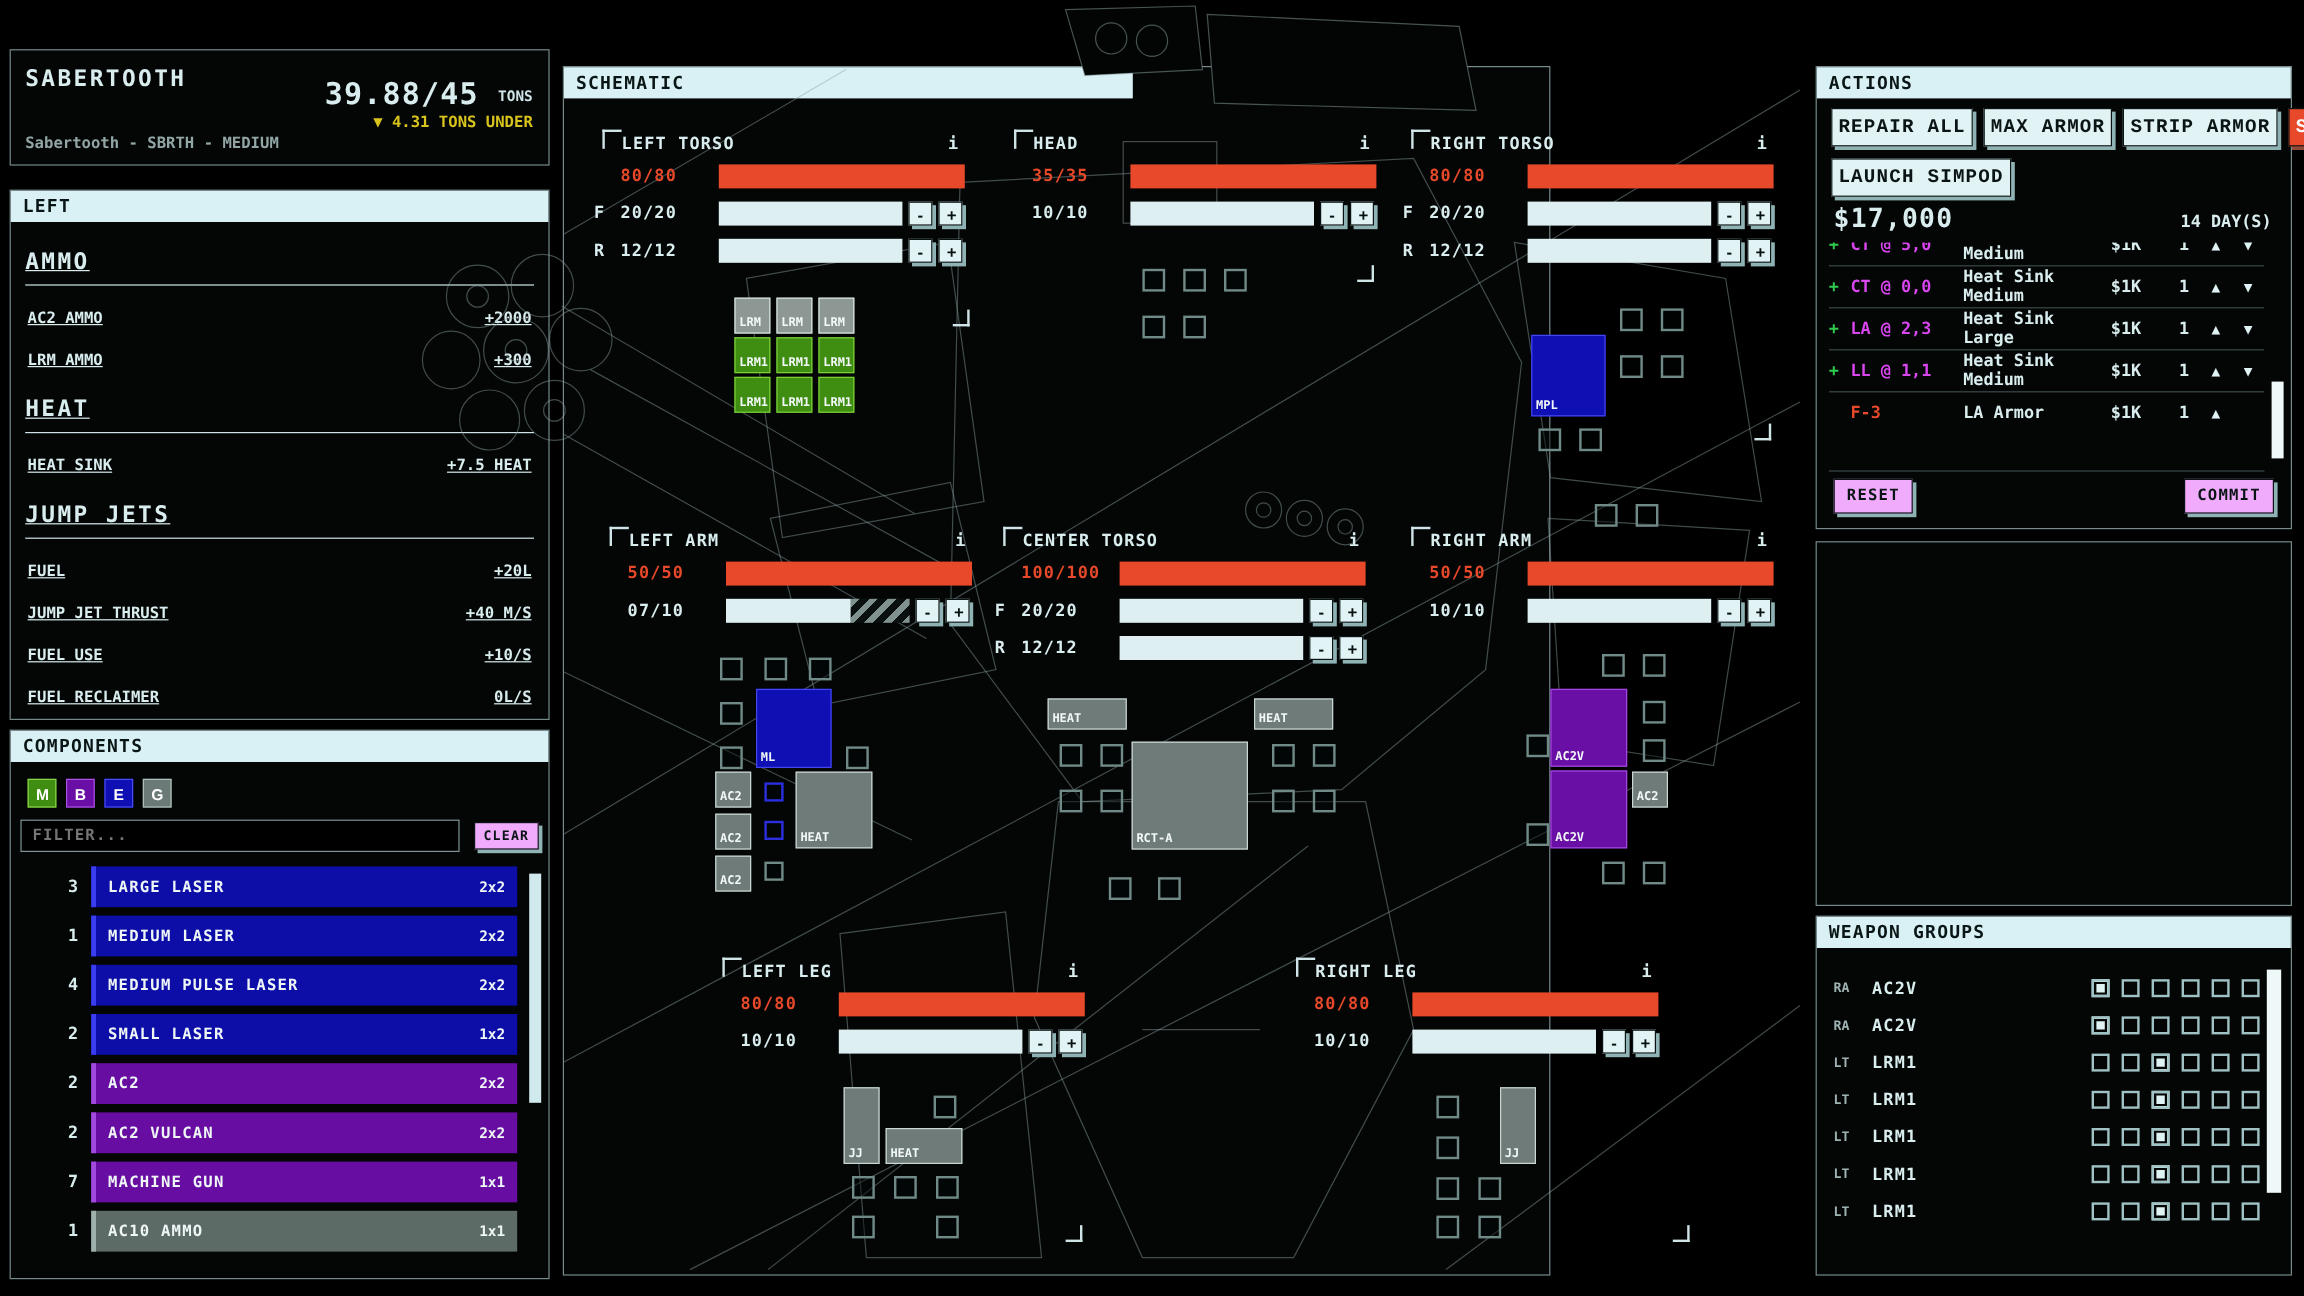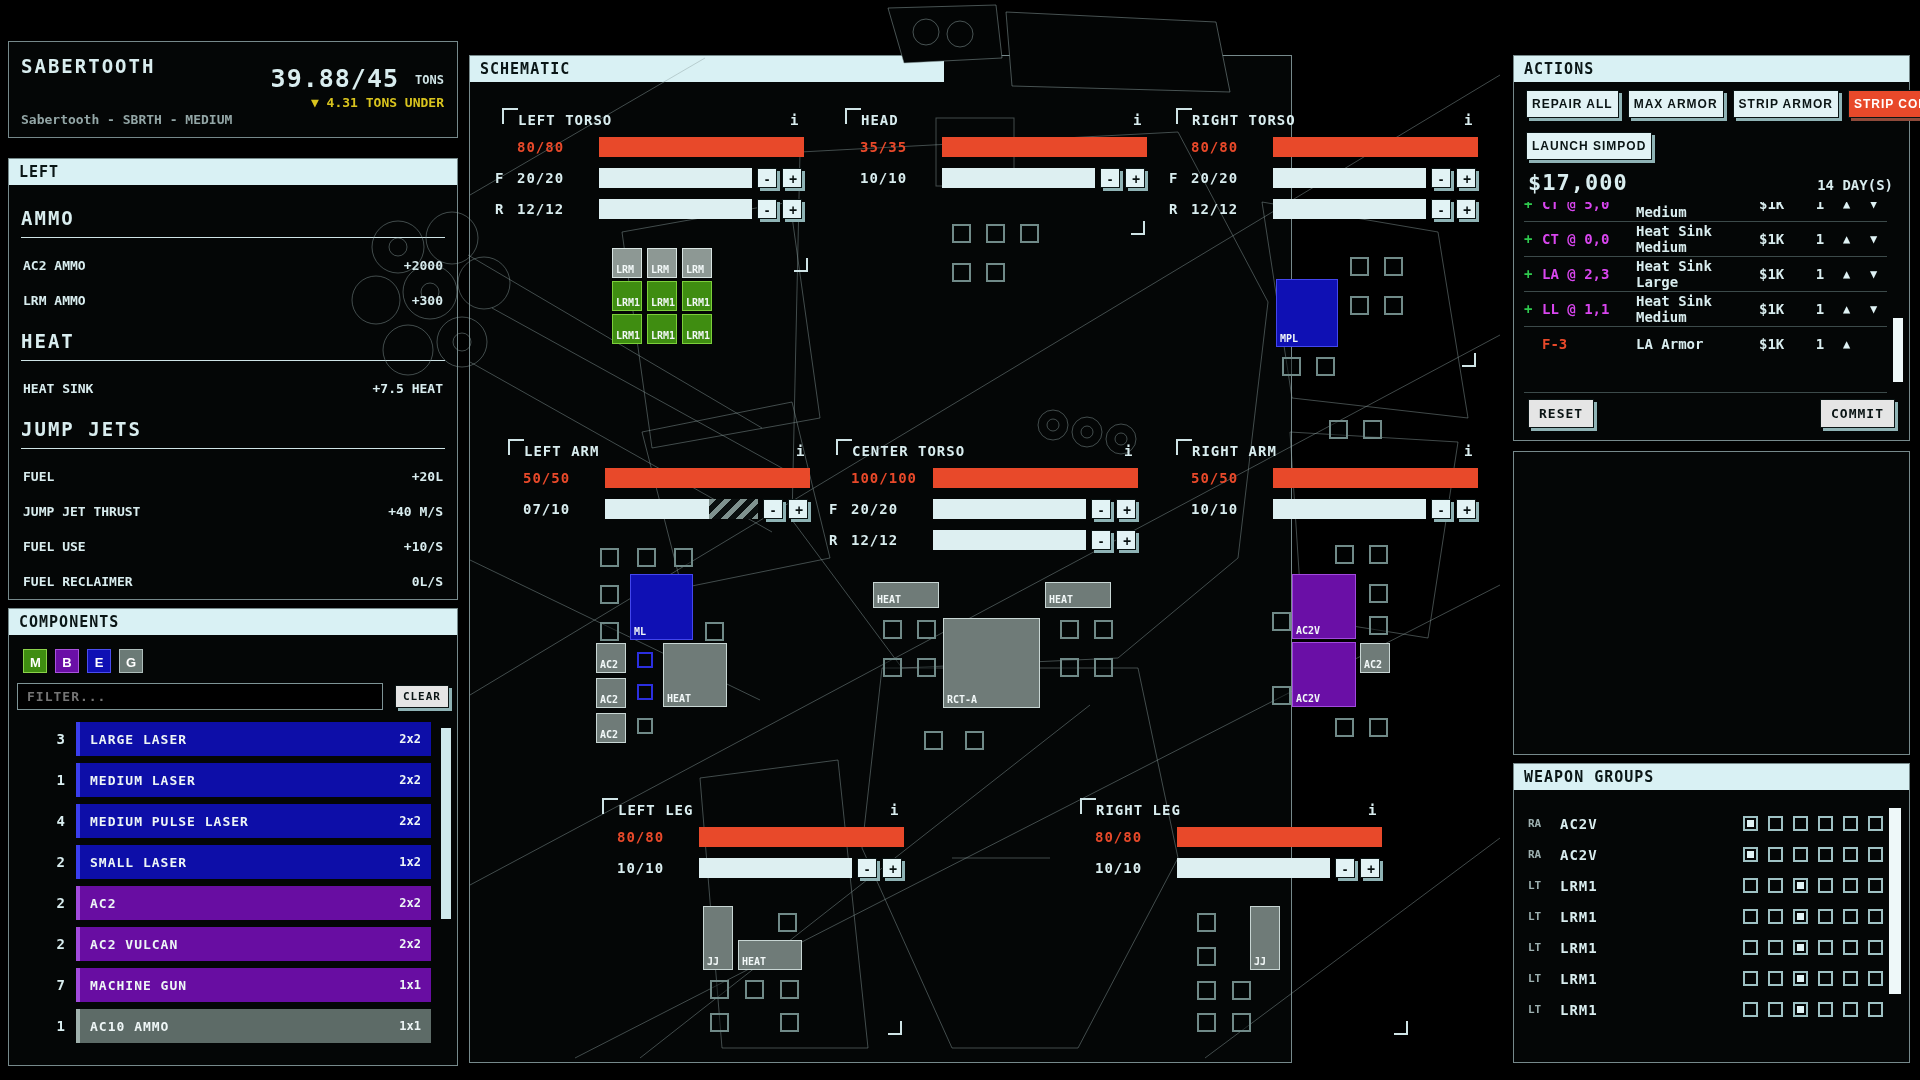--- a/index.html
+++ b/index.html
@@ -9,36 +9,36 @@
   .hstrip{position:absolute;left:0;top:0;height:26px;background:#d9f1f4;color:#0a1616;
           font-weight:bold;font-size:15px;letter-spacing:1px;line-height:26px;padding-left:10px;box-sizing:border-box;}
   
   .mech-header{left:8px;top:41px;width:450px;height:97px;}
   .mh-title{position:absolute;left:12px;top:13px;font-size:19px;font-weight:bold;letter-spacing:2px;}
   .mh-sub{position:absolute;left:12px;bottom:10px;font-size:13px;font-weight:bold;color:#93a6a6;}
   .mh-tons{position:absolute;right:58px;top:22px;font-size:25px;font-weight:bold;letter-spacing:1px;}
   .mh-tons-unit{position:absolute;right:13px;top:31px;font-size:12px;font-weight:bold;color:#cfe4e6;}
   .mh-under{position:absolute;right:13px;top:53px;font-size:13px;font-weight:bold;color:#d9c41e;}
   .stats{left:8px;top:158px;width:450px;height:442px;}
-  .stats-body{position:absolute;top:26px;left:0;right:0;padding:0 12px;}
+  .stats-body{position:absolute;top:26px;left:0;right:0;padding:0 12px;text-decoration:underline;}
   .stat-h{margin:22px 0 0;font-size:19px;font-weight:bold;letter-spacing:2px;}
   .stat-hr{margin-top:8px;border-bottom:1px solid #cfe4e6;}
   .stat-row{display:flex;justify-content:space-between;margin:20px 2px 0;font-size:13px;font-weight:bold;}
   
   .components{left:8px;top:608px;width:450px;height:458px;}
   .filters{position:absolute;top:40px;left:14px;display:flex;gap:8px;}
   .fbtn{width:24px;height:24px;font-size:13px;font-weight:bold;color:#fff;text-align:center;line-height:24px;border:1px solid;cursor:pointer;}
   .f-green{background:#3f8d11;border-color:#8bd24a;}
   .f-purple{background:#6a0fa6;border-color:#a952de;}
   .f-blue{background:#0f10b4;border-color:#4a4df0;}
   .f-gray{background:#6b7a76;border-color:#aebebb;}
   .filter-row{position:absolute;top:74px;left:8px;right:8px;display:flex;align-items:center;}
   .filter-input{flex:1;height:25px;background:#000;border:1px solid #7e9496;color:#9fb2b2;
       font-family:"DejaVu Sans Mono",monospace;font-weight:bold;font-size:13px;padding:0 9px;letter-spacing:1px;}
-  .lbtn{background:#e5e5e5;color:#0a1414;border:1px solid #0a1414;box-shadow:3px 3px 0 0 #8fb3b5;
+  .lbtn{background:#f0abfc;color:#0a1414;border:1px solid #0a1414;box-shadow:3px 3px 0 0 #8fb3b5;
       font-family:"DejaVu Sans Mono",monospace;font-weight:bold;font-size:11px;padding:4px 7px;letter-spacing:1px;cursor:pointer;}
   .clear-btn{margin-left:12px;}
   .comp-list{position:absolute;top:113px;left:8px;right:26px;}
   .comp-row{height:34px;margin-bottom:7px;display:flex;align-items:center;cursor:pointer;}
   .comp-count{width:48px;text-align:right;padding-right:11px;font-size:14px;font-weight:bold;}
   .comp-bar{flex:1;height:34px;display:flex;align-items:center;justify-content:space-between;
       padding:0 10px;border-left:4px solid;box-sizing:border-box;font-size:13px;font-weight:bold;color:#eef6f6;letter-spacing:1px;}
   .cb-blue{background:#0d0ea8;border-color:#3a3ef0;}
   .cb-purple{background:#680da2;border-color:#a24add;}
   .cb-gray{background:#5d6b67;border-color:#9fb0ac;}
@@ -76,21 +76,21 @@
   .k-purple{background:#6a0fa6;border-color:#a249dd;}
   .slot{position:absolute;width:19px;height:19px;border:2px solid #708a88;background:rgba(2,6,6,.45);box-sizing:border-box;}
   .slot-b16{width:16px;height:16px;border-color:#2b2fe0;}
   .slot-g16{width:16px;height:16px;}
   .brk-br{position:absolute;width:12px;height:12px;border-right:2px solid #cfe4e6;border-bottom:2px solid #cfe4e6;}
   
   .actions{left:1513px;top:55px;width:397px;height:386px;}
   .act-btns{position:absolute;left:12px;right:10px;display:flex;gap:9px;}
   .r1{top:34px;} .r2{top:76px;}
   .abtn{background:#e2f3f5;color:#0a1414;border:1px solid #0a1414;box-shadow:3px 3px 0 0 #8fb3b5;
-      font-family:Liberation Sans, sans-serif;font-weight:bold;font-size:12px;padding:6px 5px;letter-spacing:1px;white-space:nowrap;cursor:pointer;}
+      font-family:Liberation Mono, monospace;font-weight:bold;font-size:16px;padding:6px 5px;letter-spacing:1px;white-space:nowrap;cursor:pointer;}
   .abtn.danger{background:#e8492a;color:#fff;box-shadow:3px 3px 0 0 #8f4a3a;}
   .money{position:absolute;left:14px;top:114px;font-size:22px;font-weight:bold;letter-spacing:1px;}
   .days{position:absolute;right:16px;top:121px;font-size:14px;font-weight:bold;}
   .act-list{position:absolute;top:146px;left:10px;right:22px;height:190px;overflow:hidden;border-bottom:1px solid #3c4a4a;}
   .act-row{height:35px;display:flex;align-items:center;border-top:1px solid #3c4a4a;font-size:14px;font-weight:bold;box-sizing:border-box;}
   .act-row.clipped{margin-top:-16px;}
   .a-op{width:18px;color:#2fca4e;}
   .a-loc{width:94px;color:#d946ef;}
   .a-loc.loc-red{color:#e8492a;}
   .a-name{flex:1;}

